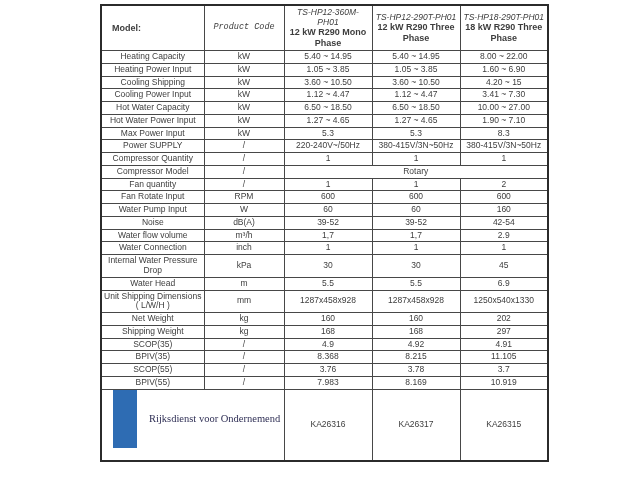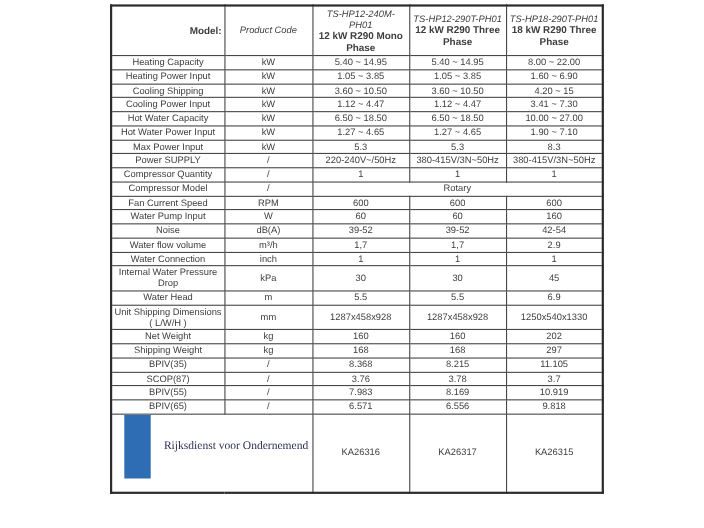--- a/index.html
+++ b/index.html
@@ -18,22 +18,22 @@
     font-size:8.5px;font-weight:normal;
     text-align:center;vertical-align:middle;
     padding:1px 2px;line-height:1.15;
     overflow:hidden;
   }
   .spec thead th{height:30px;}
   col.c-label{width:103px;}
   col.c-unit{width:80px;}
   col.c-val{width:88px;}
   .lbl{text-align:left;padding-left:8px;margin-top:20px;}
-  th.model-h{font-weight:bold;text-align:right;padding-left:10px;font-size:9px;}
-  th.pcode-h{font-style:italic;font-size:8.5px;}
+  th.model-h{font-weight:bold;text-align:left;padding-left:10px;font-size:9px;}
+  th.pcode-h{font-style:italic;font-size:8.5px;font-family:Liberation Mono, monospace;}
   .code{font-style:italic;font-size:8.5px;line-height:1.2;}
   .pname{font-weight:bold;font-size:9px;line-height:1.2;}
   tfoot td{height:68px;}
   td.logo-cell{vertical-align:top;text-align:left;padding:0 0 0 11px;}
   .logo-wrap{display:flex;align-items:flex-start;}
   .ribbon{
     width:24px;height:58px;flex:0 0 24px;
     display:flex;flex-direction:column;justify-content:flex-end;align-items:center;
     padding-bottom:5px;box-sizing:border-box;
   }
@@ -55,21 +55,21 @@
         <col class="c-unit">
         <col class="c-val">
         <col class="c-val">
         <col class="c-val">
     </colgroup>
     <thead>
       <tr>
         <th class="model-h">Model:</th>
         <th class="pcode-h">Product Code</th>
         <th>
-          <div class="code">TS-HP12-240M-PH01</div>
+          <div class="code">TS-HP12-360M-PH01</div>
           <div class="pname">12 kW R290 Mono Phase</div>
         </th>
         <th>
           <div class="code">TS-HP12-290T-PH01</div>
           <div class="pname">12 kW R290 Three Phase</div>
         </th>
         <th>
           <div class="code">TS-HP18-290T-PH01</div>
           <div class="pname">18 kW R290 Three Phase</div>
         </th>
@@ -138,21 +138,28 @@
           <td>1</td>
           <td>1</td>
           <td>1</td>
         </tr>
         <tr>
           <td class="lbl">Compressor Model</td>
           <td>/</td>
           <td colspan="3">Rotary</td>
         </tr>
         <tr>
-          <td class="lbl">Fan Current Speed</td>
+          <td class="lbl">Fan quantity</td>
+          <td>/</td>
+          <td>1</td>
+          <td>1</td>
+          <td>2</td>
+        </tr>
+        <tr>
+          <td class="lbl">Fan Rotate Input</td>
           <td>RPM</td>
           <td>600</td>
           <td>600</td>
           <td>600</td>
         </tr>
         <tr>
           <td class="lbl">Water Pump Input</td>
           <td>W</td>
           <td>60</td>
           <td>60</td>
@@ -208,46 +215,46 @@
           <td>202</td>
         </tr>
         <tr>
           <td class="lbl">Shipping Weight</td>
           <td>kg</td>
           <td>168</td>
           <td>168</td>
           <td>297</td>
         </tr>
         <tr>
+          <td class="lbl">SCOP(35)</td>
+          <td>/</td>
+          <td>4.9</td>
+          <td>4.92</td>
+          <td>4.91</td>
+        </tr>
+        <tr>
           <td class="lbl">BPIV(35)</td>
           <td>/</td>
           <td>8.368</td>
           <td>8.215</td>
           <td>11.105</td>
         </tr>
         <tr>
-          <td class="lbl">SCOP(87)</td>
+          <td class="lbl">SCOP(55)</td>
           <td>/</td>
           <td>3.76</td>
           <td>3.78</td>
           <td>3.7</td>
         </tr>
         <tr>
           <td class="lbl">BPIV(55)</td>
           <td>/</td>
           <td>7.983</td>
           <td>8.169</td>
           <td>10.919</td>
-        </tr>
-        <tr>
-          <td class="lbl">BPIV(65)</td>
-          <td>/</td>
-          <td>6.571</td>
-          <td>6.556</td>
-          <td>9.818</td>
         </tr>
       </tbody>
     <tfoot>
       <tr>
         <td colspan="2" class="logo-cell">
           <div class="logo-wrap">
             <div class="ribbon" style="background: rgb(46, 108, 179);">
               
             </div>
             <div class="logo-text">

